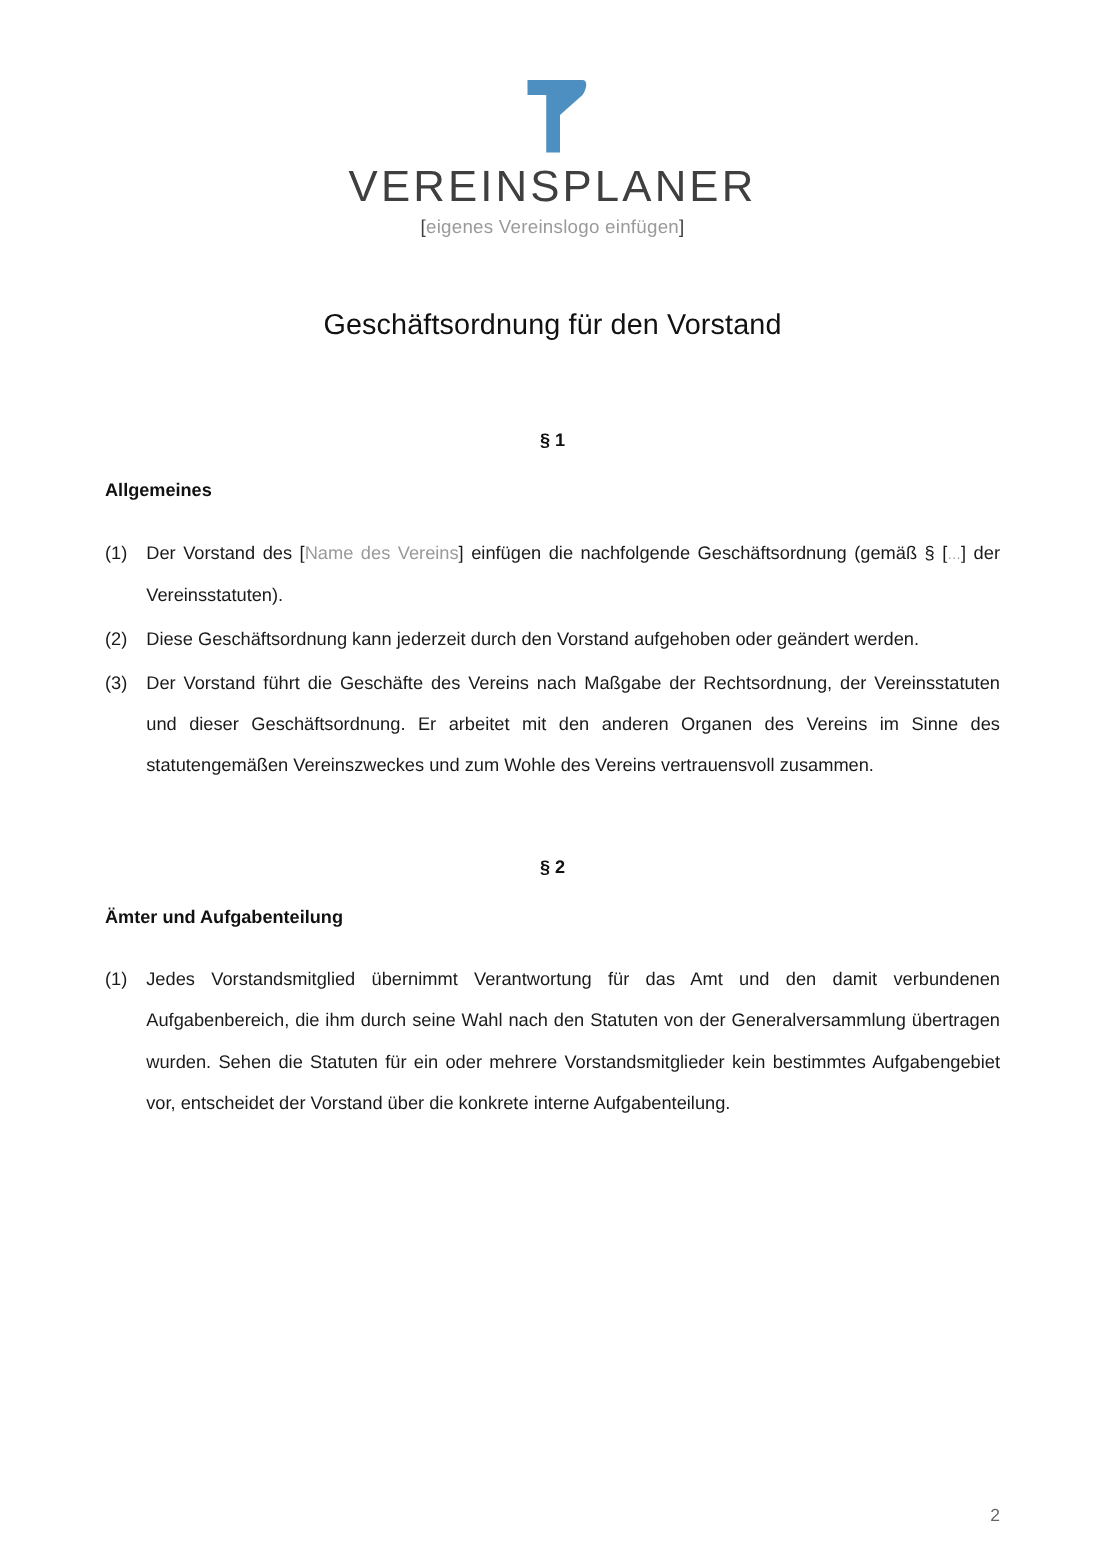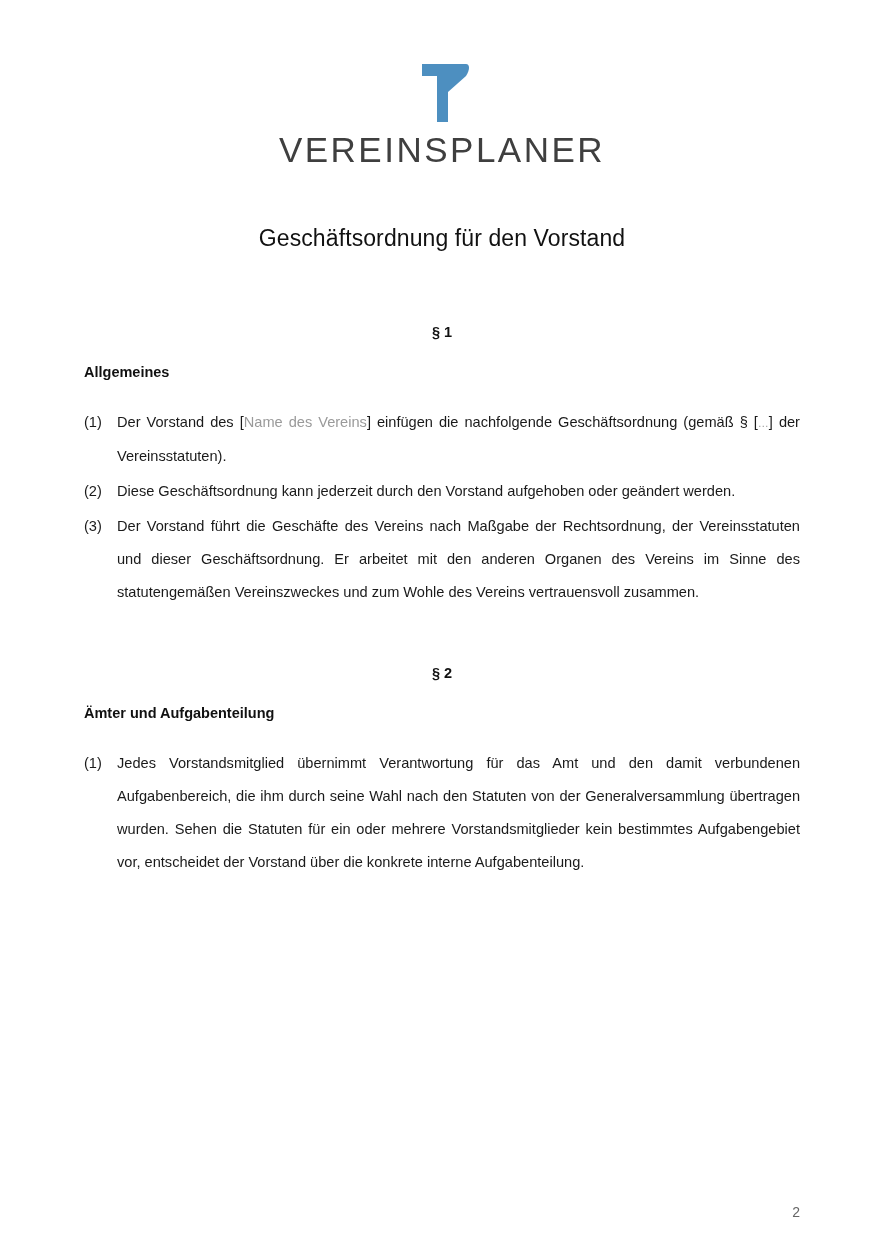--- a/index.html
+++ b/index.html
@@ -130,20 +130,21 @@
 <body>
 
 <div class="page">
 
   <div class="logo-block">
     <svg class="logo-mark" viewBox="0 0 68 62">
       <path d="M14 2 L40 2 L40 60 L29 60 L29 14 L14 14 Z" fill="#4d8fc0"></path>
       <path d="M40 2 L58 2 C62 2 62 8 58 14 L40 30 Z" fill="#4d8fc0"></path>
     </svg>
     <div class="logo-wordmark">VEREINSPLANER</div>
+    <div class="logo-sub"><span>[</span><span class="ph">eigenes Vereinslogo einfügen</span><span>]</span></div>
   </div>
 
   <div class="doc-title">Geschäftsordnung für den Vorstand</div>
 
   <div class="section first">
     <div class="section-number">§ 1</div>
     <div class="section-heading">Allgemeines</div>
 
     <div class="clauses">
 

